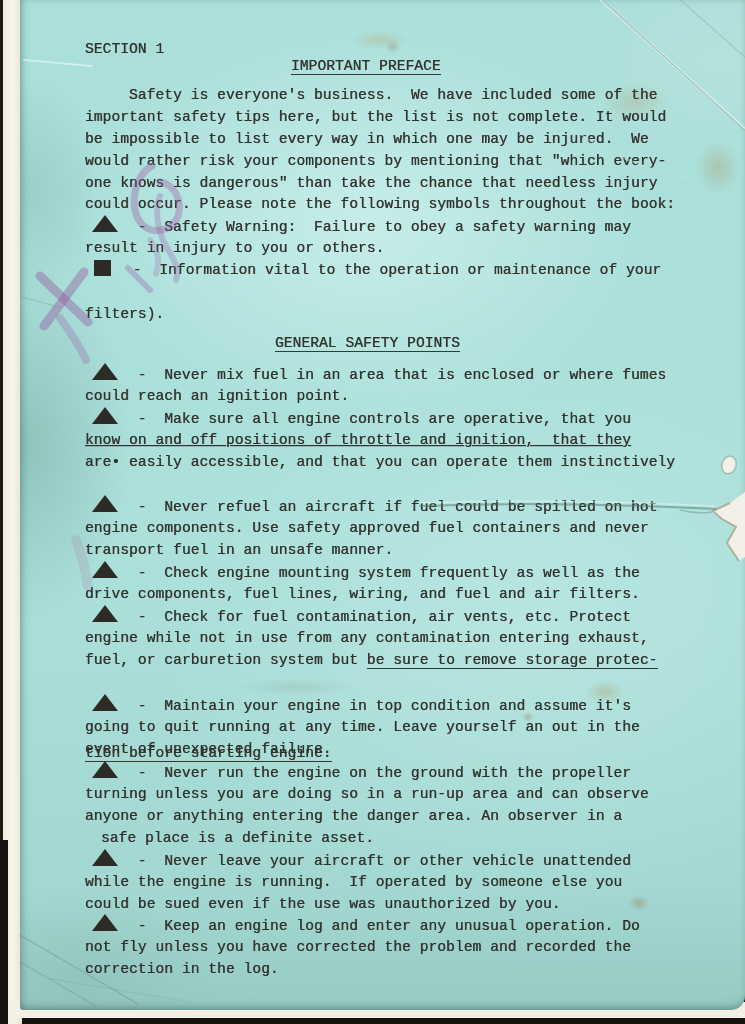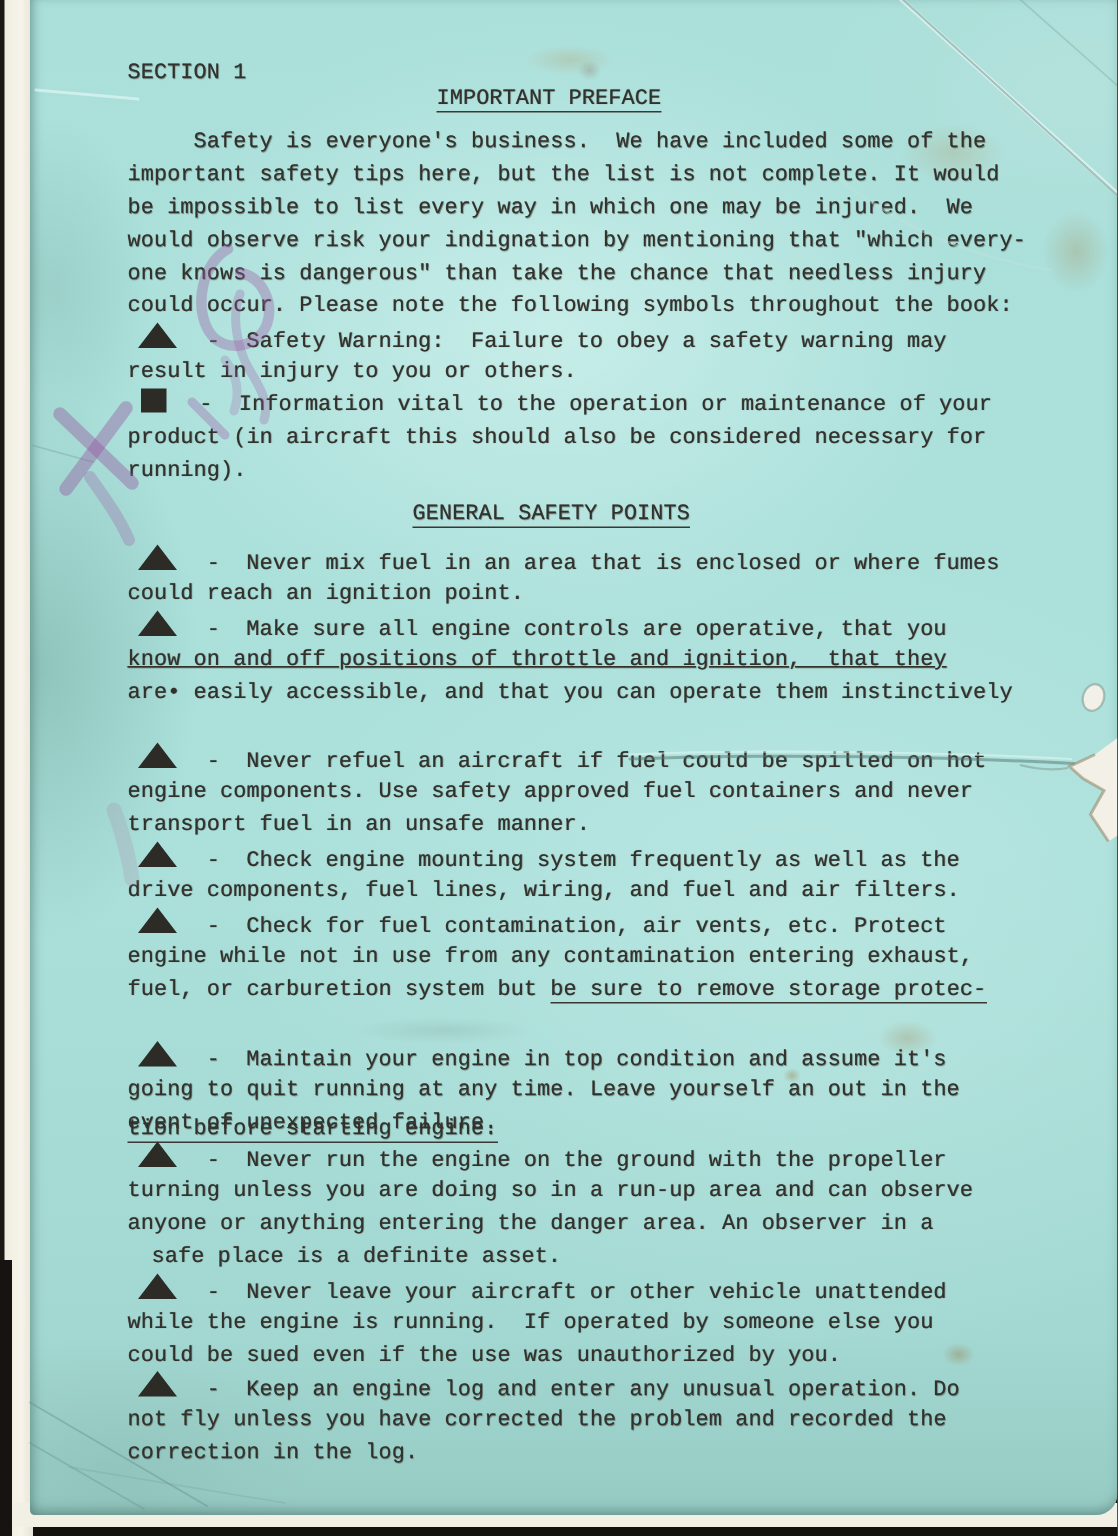--- a/index.html
+++ b/index.html
@@ -77,28 +77,27 @@
     <div class="stain s7" style="left:502px"></div>
     <div class="stain s8" style="left:216px"></div>
   </div>
 
   <div class="text-layer">
       <div class="tline" style="top: 38px; left: 85px;"><span>SECTION 1</span></div>
       <div class="tline" style="top: 55px; left: 291px;"><span class="uline">IMPORTANT PREFACE</span></div>
       <div class="tline" style="top: 84px; left: 85px;"><span>     Safety is everyone's business.  We have included some of the</span></div>
       <div class="tline" style="top: 106px; left: 85px;"><span>important safety tips here, but the list is not complete. It would</span></div>
       <div class="tline" style="top: 128px; left: 85px;"><span>be impossible to list every way in which one may be injured.  We</span></div>
-      <div class="tline" style="top: 150px; left: 85px;"><span>would observe risk your indignation by mentioning that "which every-</span></div>
+      <div class="tline" style="top: 150px; left: 85px;"><span>would rather risk your components by mentioning that "which every-</span></div>
       <div class="tline" style="top: 172px; left: 85px;"><span>one knows is dangerous" than take the chance that needless injury</span></div>
       <div class="tline" style="top: 193px; left: 85px;"><span>could occur. Please note the following symbols throughout the book:</span></div>
       <div class="tline" style="top: 215px; left: 85px;"><span class="sym-tri"></span><span> -  Safety Warning:  Failure to obey a safety warning may</span></div>
       <div class="tline" style="top: 237px; left: 85px; text-align: right;"><span>result in injury to you or others.</span></div>
       <div class="tline" style="top: 259px; left: 85px;"><span class="sym-sq"></span><span> -  Information vital to the operation or maintenance of your</span></div>
-      <div class="tline" style="top: 281px; left: 85px;"><span>product (in aircraft this should also be considered necessary for</span></div>
-      <div class="tline" style="top: 303px; left: 85px;"><span>running).</span></div>
+      <div class="tline" style="top: 303px; left: 85px;"><span>filters).</span></div>
       <div class="tline" style="top: 332px; left: 275px;"><span class="uline">GENERAL SAFETY POINTS</span></div>
       <div class="tline" style="top: 363px; left: 85px;"><span class="sym-tri"></span><span> -  Never mix fuel in an area that is enclosed or where fumes</span></div>
       <div class="tline" style="top: 385px; left: 85px;"><span>could reach an ignition point.</span></div>
       <div class="tline" style="top: 407px; left: 85px;"><span class="sym-tri"></span><span> -  Make sure all engine controls are operative, that you</span></div>
       <div class="tline" style="top: 429px; left: 85px; text-decoration: underline;"><span>know on and off positions of throttle and ignition,  that they</span></div>
       <div class="tline" style="top: 451px; left: 85px;"><span>are• easily accessible, and that you can operate them instinctively</span></div>
       <div class="tline" style="top: 495px; left: 85px;"><span class="sym-tri"></span><span> -  Never refuel an aircraft if fuel could be spilled on hot</span></div>
       <div class="tline" style="top: 517px; left: 85px;"><span>engine components. Use safety approved fuel containers and never</span></div>
       <div class="tline" style="top: 539px; left: 85px;"><span>transport fuel in an unsafe manner.</span></div>
       <div class="tline" style="top: 561px; left: 85px;"><span class="sym-tri"></span><span> -  Check engine mounting system frequently as well as the</span></div>

